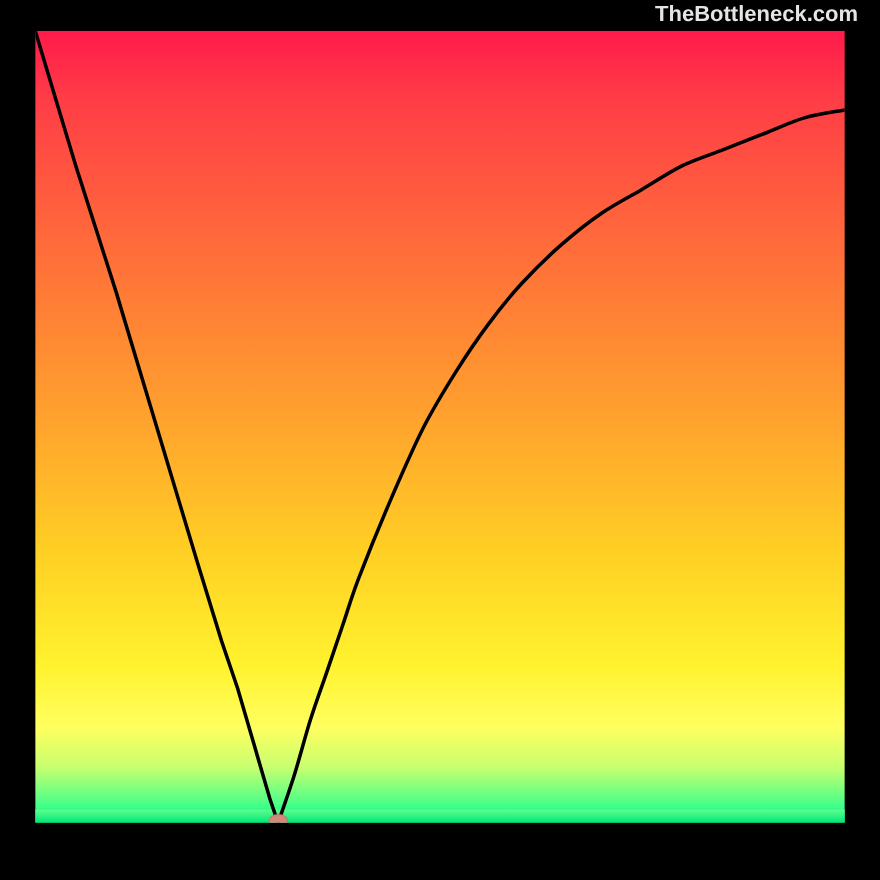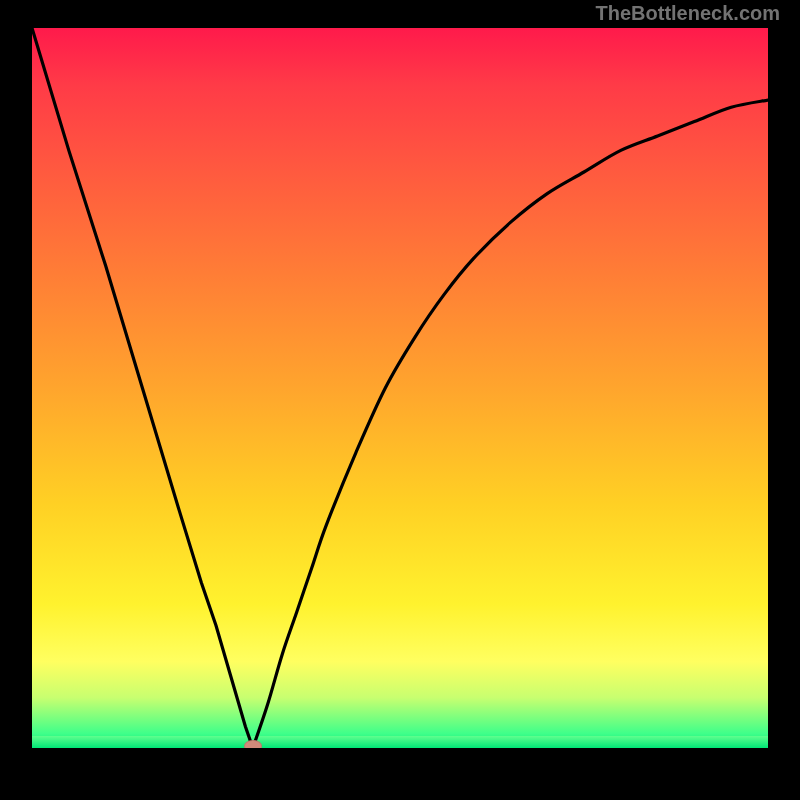--- a/index.html
+++ b/index.html
@@ -14,21 +14,21 @@
   .frame {
     position: relative;
     width: 800px;
     height: 800px;
     background: #000;
   }
   .watermark {
     position: absolute;
     top: 2px;
     right: 20px;
-    color: #737373;
+    color: #e5e5e5;
     font-size: 20px;
     font-weight: 600;
     z-index: 5;
   }
   .plot-area {
     position: absolute;
     left: 32px;
     top: 28px;
     width: 736px;
     height: 720px;

